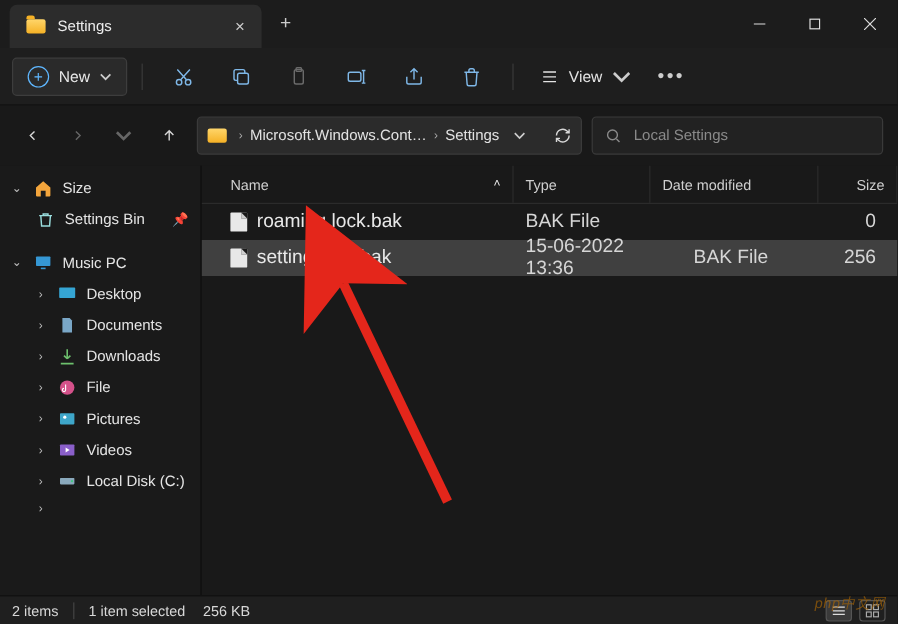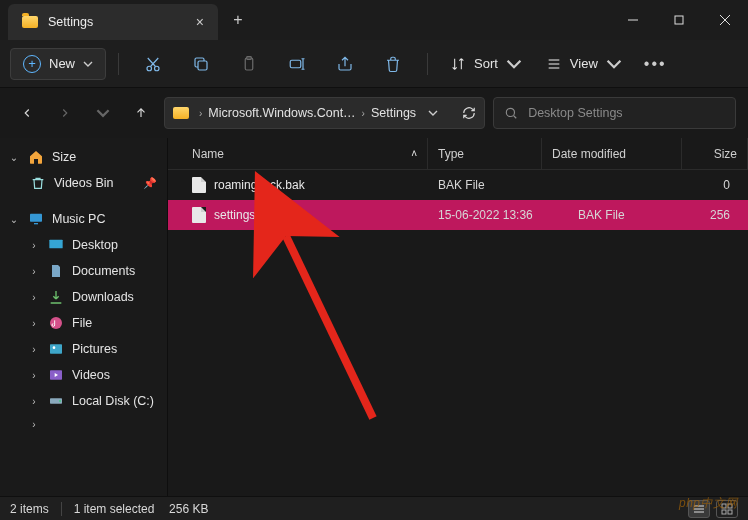--- a/index.html
+++ b/index.html
@@ -52,27 +52,27 @@
   .pin { color:#888; font-size:11px; margin-left:auto; }
 
   .filepane { flex:1; position:relative; overflow:hidden; }
   .cols { display:flex; align-items:center; height:32px; border-bottom:1px solid #2b2b2b; font-size:12px; color:#cfcfcf; padding-left:14px;}
   .col { display:flex; align-items:center; gap:10px; border-right:1px solid #2b2b2b; height:100%; padding:0 10px; }
   .c-name { flex:0 0 246px; }
   .c-date { flex:0 0 140px; }
   .c-type { flex:0 0 114px; }
   .c-size { flex:1; justify-content:flex-end;}
   .sort-ind { font-size:10px; color:#eee; margin-left:auto; }
-  .row { display:flex; align-items:center; height:30px; font-size:12px; padding-left:14px; }
+  .row { display:flex; align-items:center; height:30px; font-size:16px; padding-left:14px; }
   .row .cell { padding:0 10px; }
   .row .n { flex:0 0 246px; display:flex; align-items:center; gap:8px; }
   .row .d { flex:0 0 140px; color:#d6d6d6;}
   .row .t { flex:0 0 114px; color:#d6d6d6;}
   .row .s { flex:1; text-align:right; color:#d6d6d6; padding-right:18px;}
-  .row.sel { background:#be185d; }
+  .row.sel { background:#404040; }
   .file-ico { width:14px; height:16px; background:#e8e8e8; border-radius:1px; position:relative; }
   .file-ico::after { content:""; position:absolute; right:0; top:0; border-top:5px solid #191919; border-left:5px solid #cfcfcf; }
 
   .scrollbar-stub { position:absolute; bottom:4px; left:170px; right:8px; height:10px; }
   .scrollbar-stub .thumb { position:absolute; left:10px; width:28px; height:8px; background:#5d5d5d; border-radius:4px; }
 
   
   .statusbar { position:absolute; bottom:0; left:0; right:0; height:24px; background:#1f1f1f; border-top:1px solid #0f0f0f; display:flex; align-items:center; font-size:12px; color:#d8d8d8; padding:0 10px; gap:4px;}
   .statusbar .sep { width:1px; height:14px; background:#444; margin:0 8px; }
   .statusbar .right { margin-left:auto; display:flex; gap:6px; }
@@ -155,29 +155,20 @@
       <svg viewBox="0 0 24 24" fill="none" stroke="currentColor" stroke-width="1.6">
         <path d="M4 12v6a2 2 0 002 2h12a2 2 0 002-2v-6M12 3v12M8 7l4-4 4 4"></path>
       </svg>
     </div>
   <div class="tool-ico" title="Delete">
       <svg viewBox="0 0 24 24" fill="none" stroke="currentColor" stroke-width="1.6">
         <path d="M4 7h16M9 7V5a2 2 0 012-2h2a2 2 0 012 2v2M6 7l1 13a2 2 0 002 2h6a2 2 0 002-2l1-13"></path>
       </svg>
     </div>
   <div class="vsep"></div>
-  <div class="sort-btn">
-    <svg viewBox="0 0 24 24" fill="none" stroke="currentColor" stroke-width="1.6">
-        <path d="M7 4v16m0 0l-3-3m3 3l3-3M17 20V4m0 0l-3 3m3-3l3 3"></path>
-      </svg>
-    <span>Sort</span>
-    <svg width="10" height="10" viewBox="0 0 10 10">
-        <path d="M1 3l4 4 4-4" fill="none" stroke="#ccc" stroke-width="1.4"></path>
-      </svg>
-  </div>
   <div class="view-btn">
     <svg viewBox="0 0 24 24" fill="none" stroke="currentColor" stroke-width="1.6">
         <line x1="4" y1="6" x2="20" y2="6"></line>
         <line x1="4" y1="12" x2="20" y2="12"></line>
         <line x1="4" y1="18" x2="20" y2="18"></line>
       </svg>
     <span>View</span>
     <svg width="10" height="10" viewBox="0 0 10 10">
         <path d="M1 3l4 4 4-4" fill="none" stroke="#ccc" stroke-width="1.4"></path>
       </svg>
@@ -219,21 +210,21 @@
     <span style="width:12px"></span>
     <svg width="14" height="14" viewBox="0 0 24 24" fill="none" stroke="#d8d8d8" stroke-width="2">
         <path d="M3 12a9 9 0 0115-6.7L21 8M21 3v5h-5M21 12a9 9 0 01-15 6.7L3 16M3 21v-5h5"></path>
       </svg>
   </div>
   <div class="search-box">
     <svg viewBox="0 0 24 24" fill="none" stroke="currentColor" stroke-width="2">
         <circle cx="11" cy="11" r="7"></circle>
         <path d="M21 21l-4.3-4.3"></path>
       </svg>
-    <span>Desktop Settings</span>
+    <span>Local Settings</span>
   </div>
 </div>
 
 <div class="main">
 
   <div class="sidebar">
     <div class="side-item">
       <span class="caret">⌄</span>
       <span class="side-ico">
           <svg width="16" height="16" viewBox="0 0 24 24" fill="#f3a53c">
@@ -241,21 +232,21 @@
           </svg>
         </span>
       <span>Size</span>
     </div>
     <div class="side-item sub">
       <span class="side-ico">
           <svg width="16" height="16" viewBox="0 0 24 24" fill="none" stroke="#9dd" stroke-width="1.8">
             <path d="M4 7h16M9 7V5h6v2M6 7l1 13h10l1-13"></path>
           </svg>
         </span>
-      <span>Videos Bin</span>
+      <span>Settings Bin</span>
       <span class="pin">📌</span>
     </div>
     <div style="height:10px"></div>
     <div class="side-item">
       <span class="caret">⌄</span>
       <span class="side-ico">
           <svg width="16" height="16" viewBox="0 0 24 24" fill="#3597d4">
             <rect x="3" y="4" width="18" height="12" rx="1"></rect>
             <rect x="9" y="18" width="6" height="2"></rect>
           </svg>

